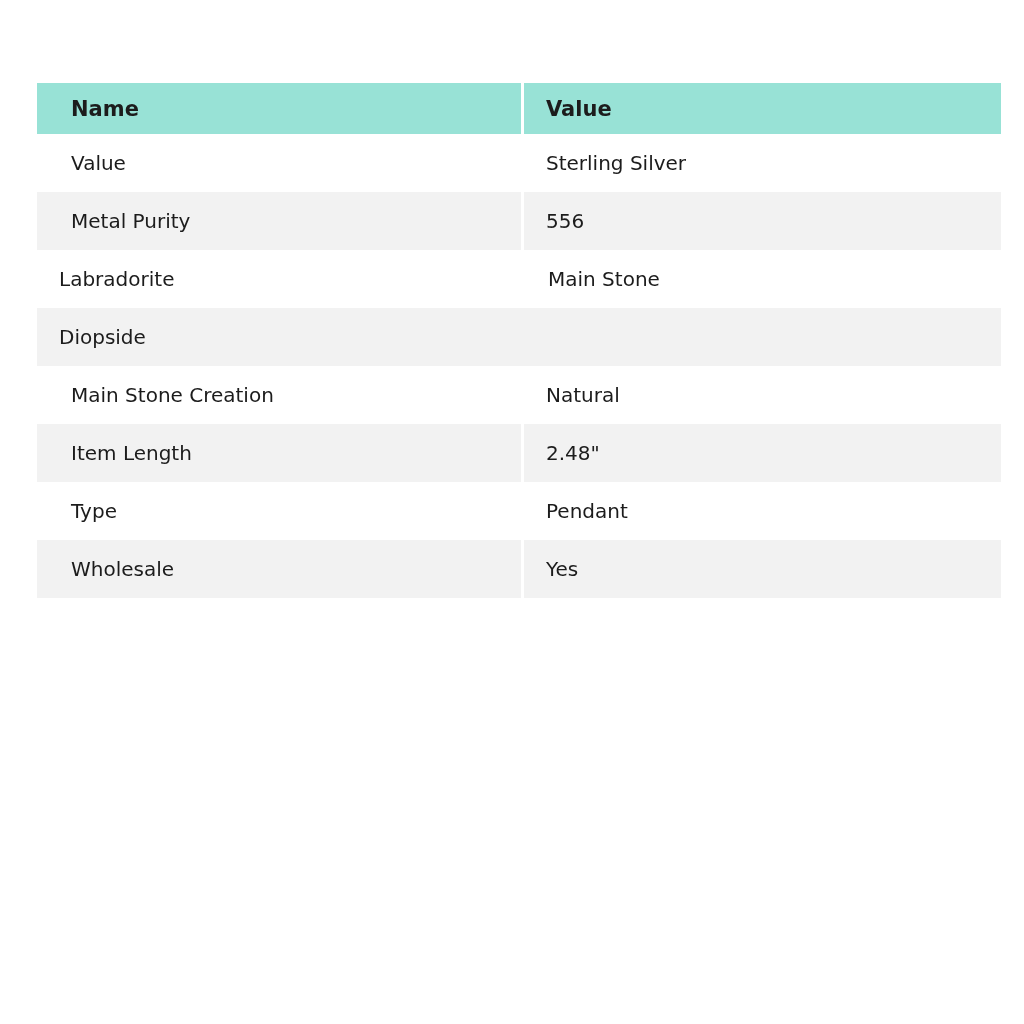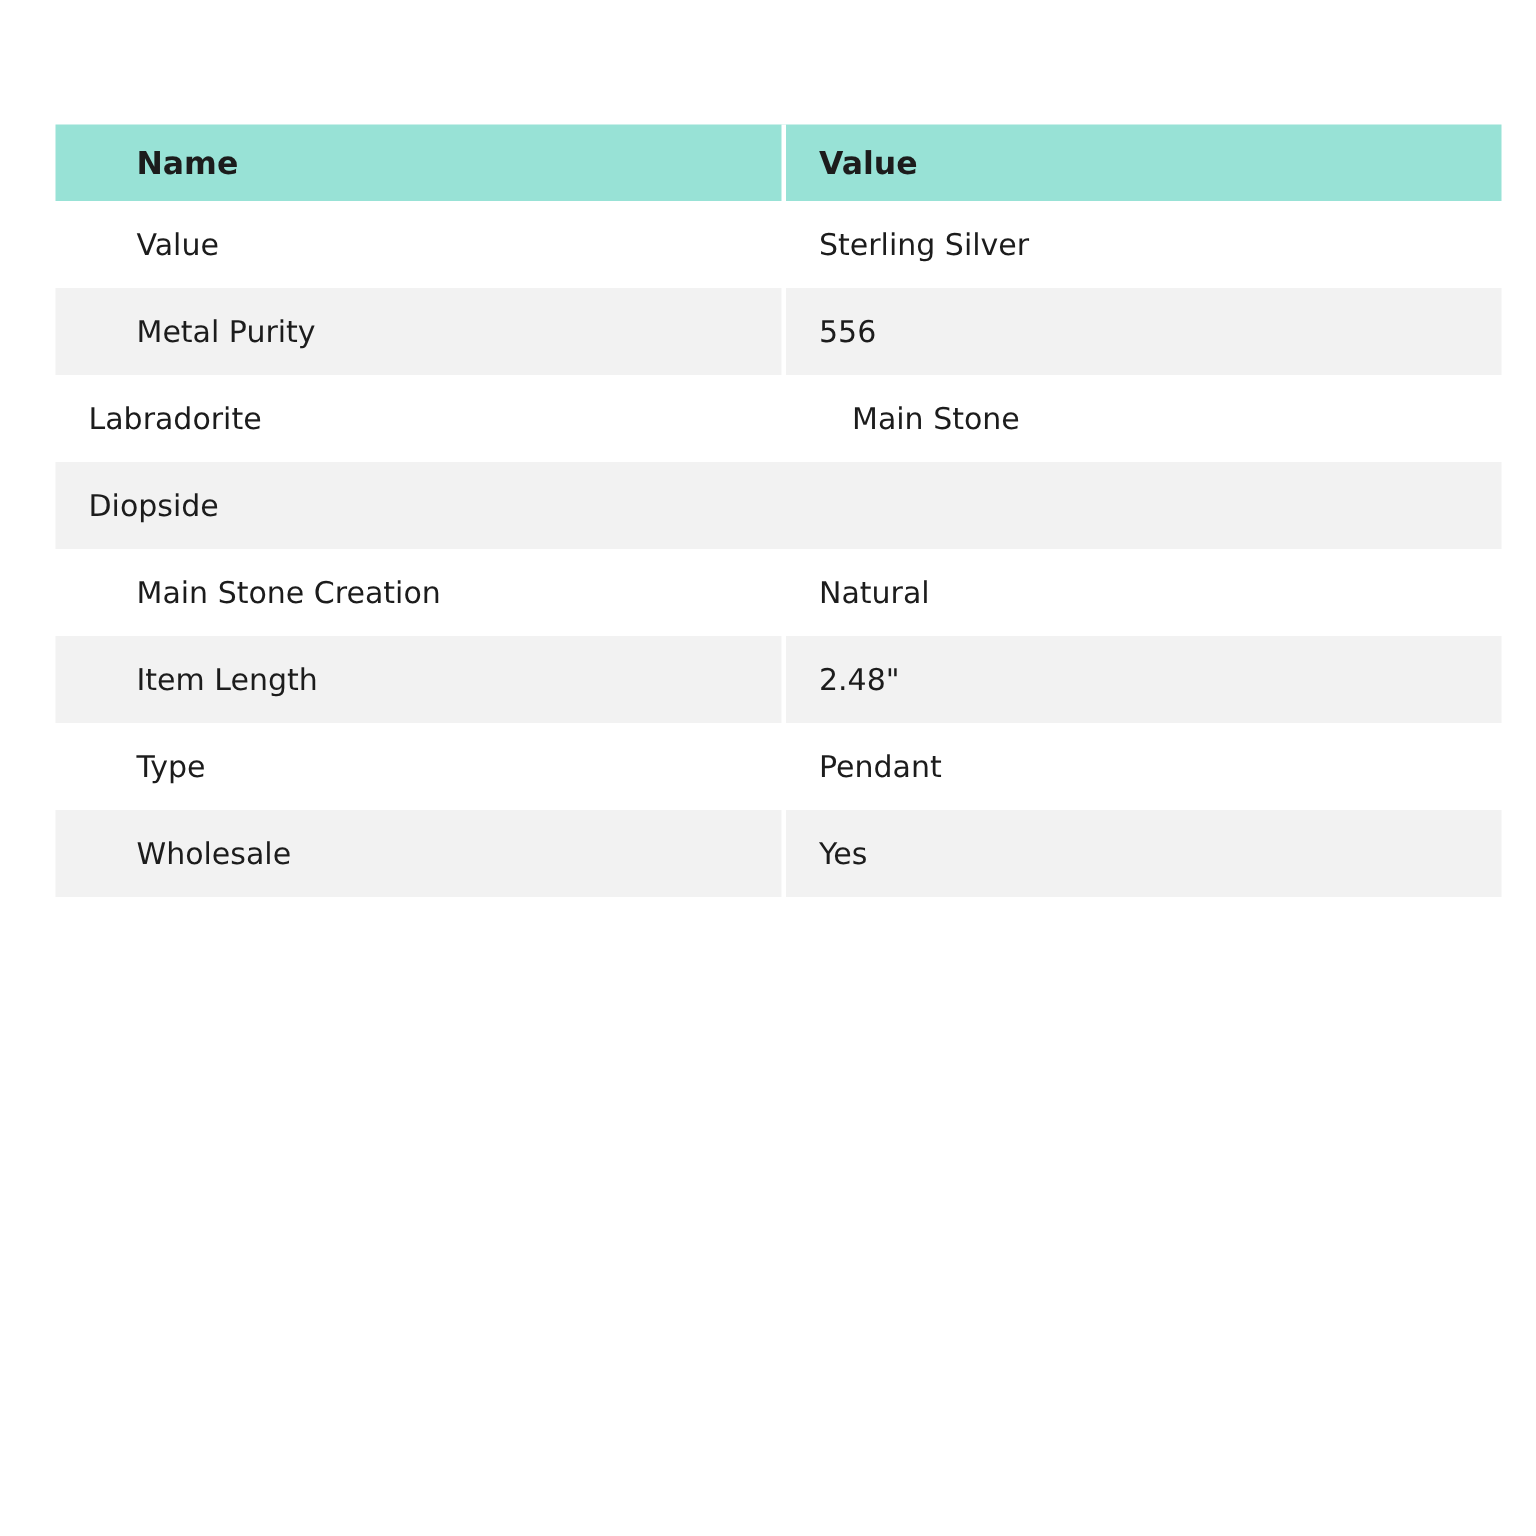--- a/index.html
+++ b/index.html
@@ -39,21 +39,21 @@
   }
   .cell {
     display: flex;
     align-items: center;
     box-sizing: border-box;
     white-space: nowrap;
     overflow: hidden;
   }
   .cell.name {
     width: 487px;
-    padding-left: 54px;
+    padding-left: 34px;
     border-right: 3px solid #ffffff;
   }
   .cell.value {
     flex: 1;
     padding-left: 22px;
   }
 </style>
 </head>
 <body>
 

